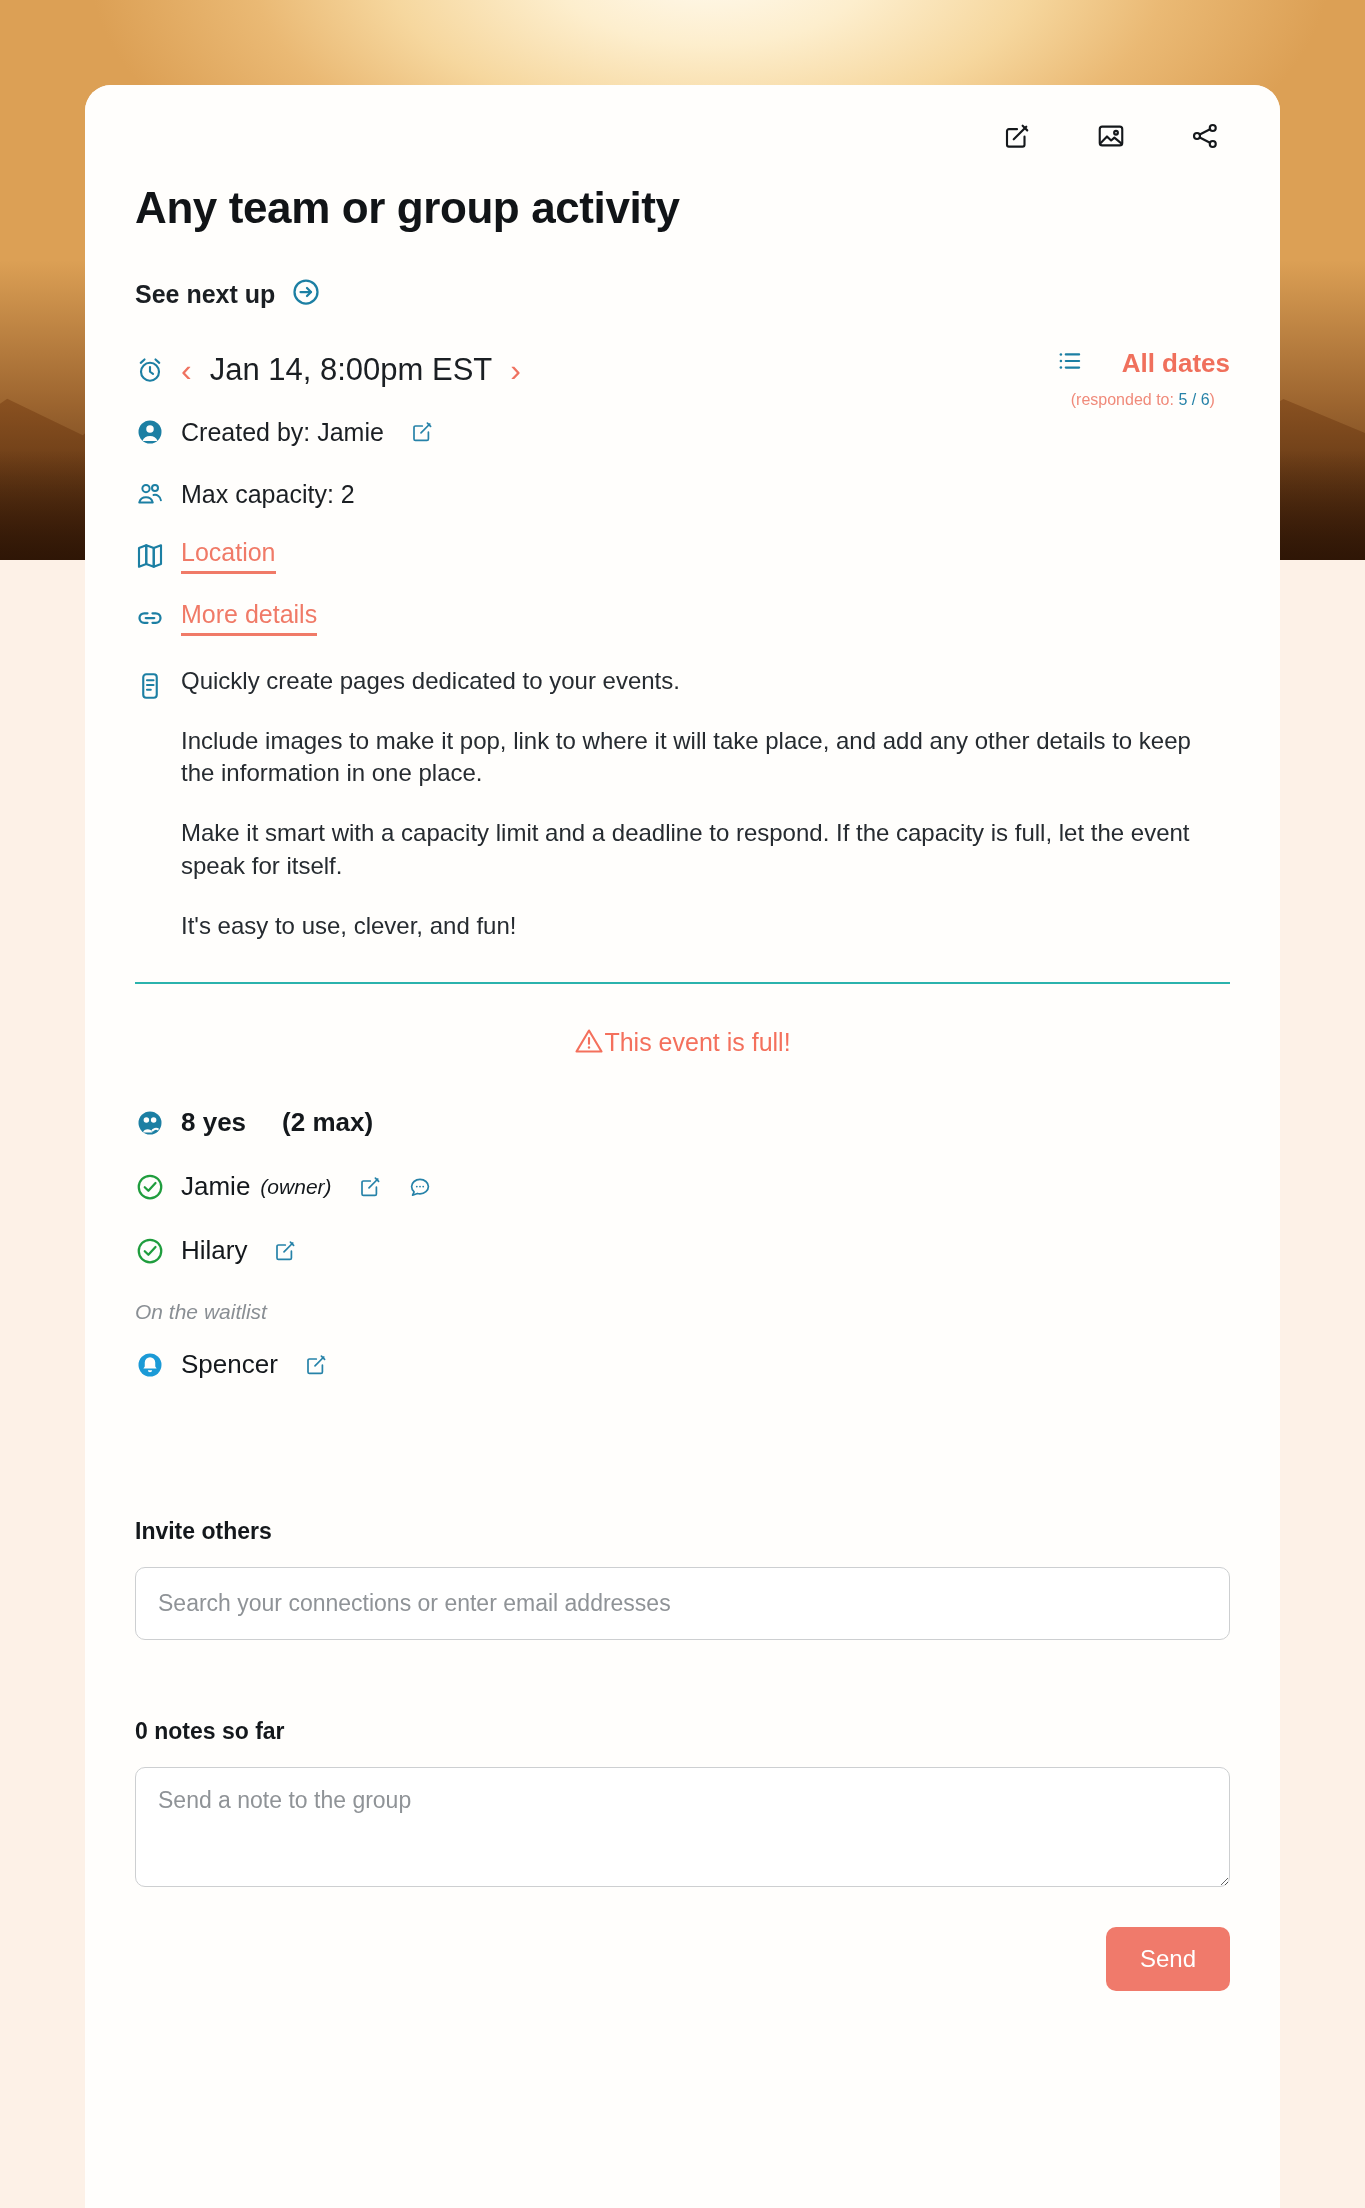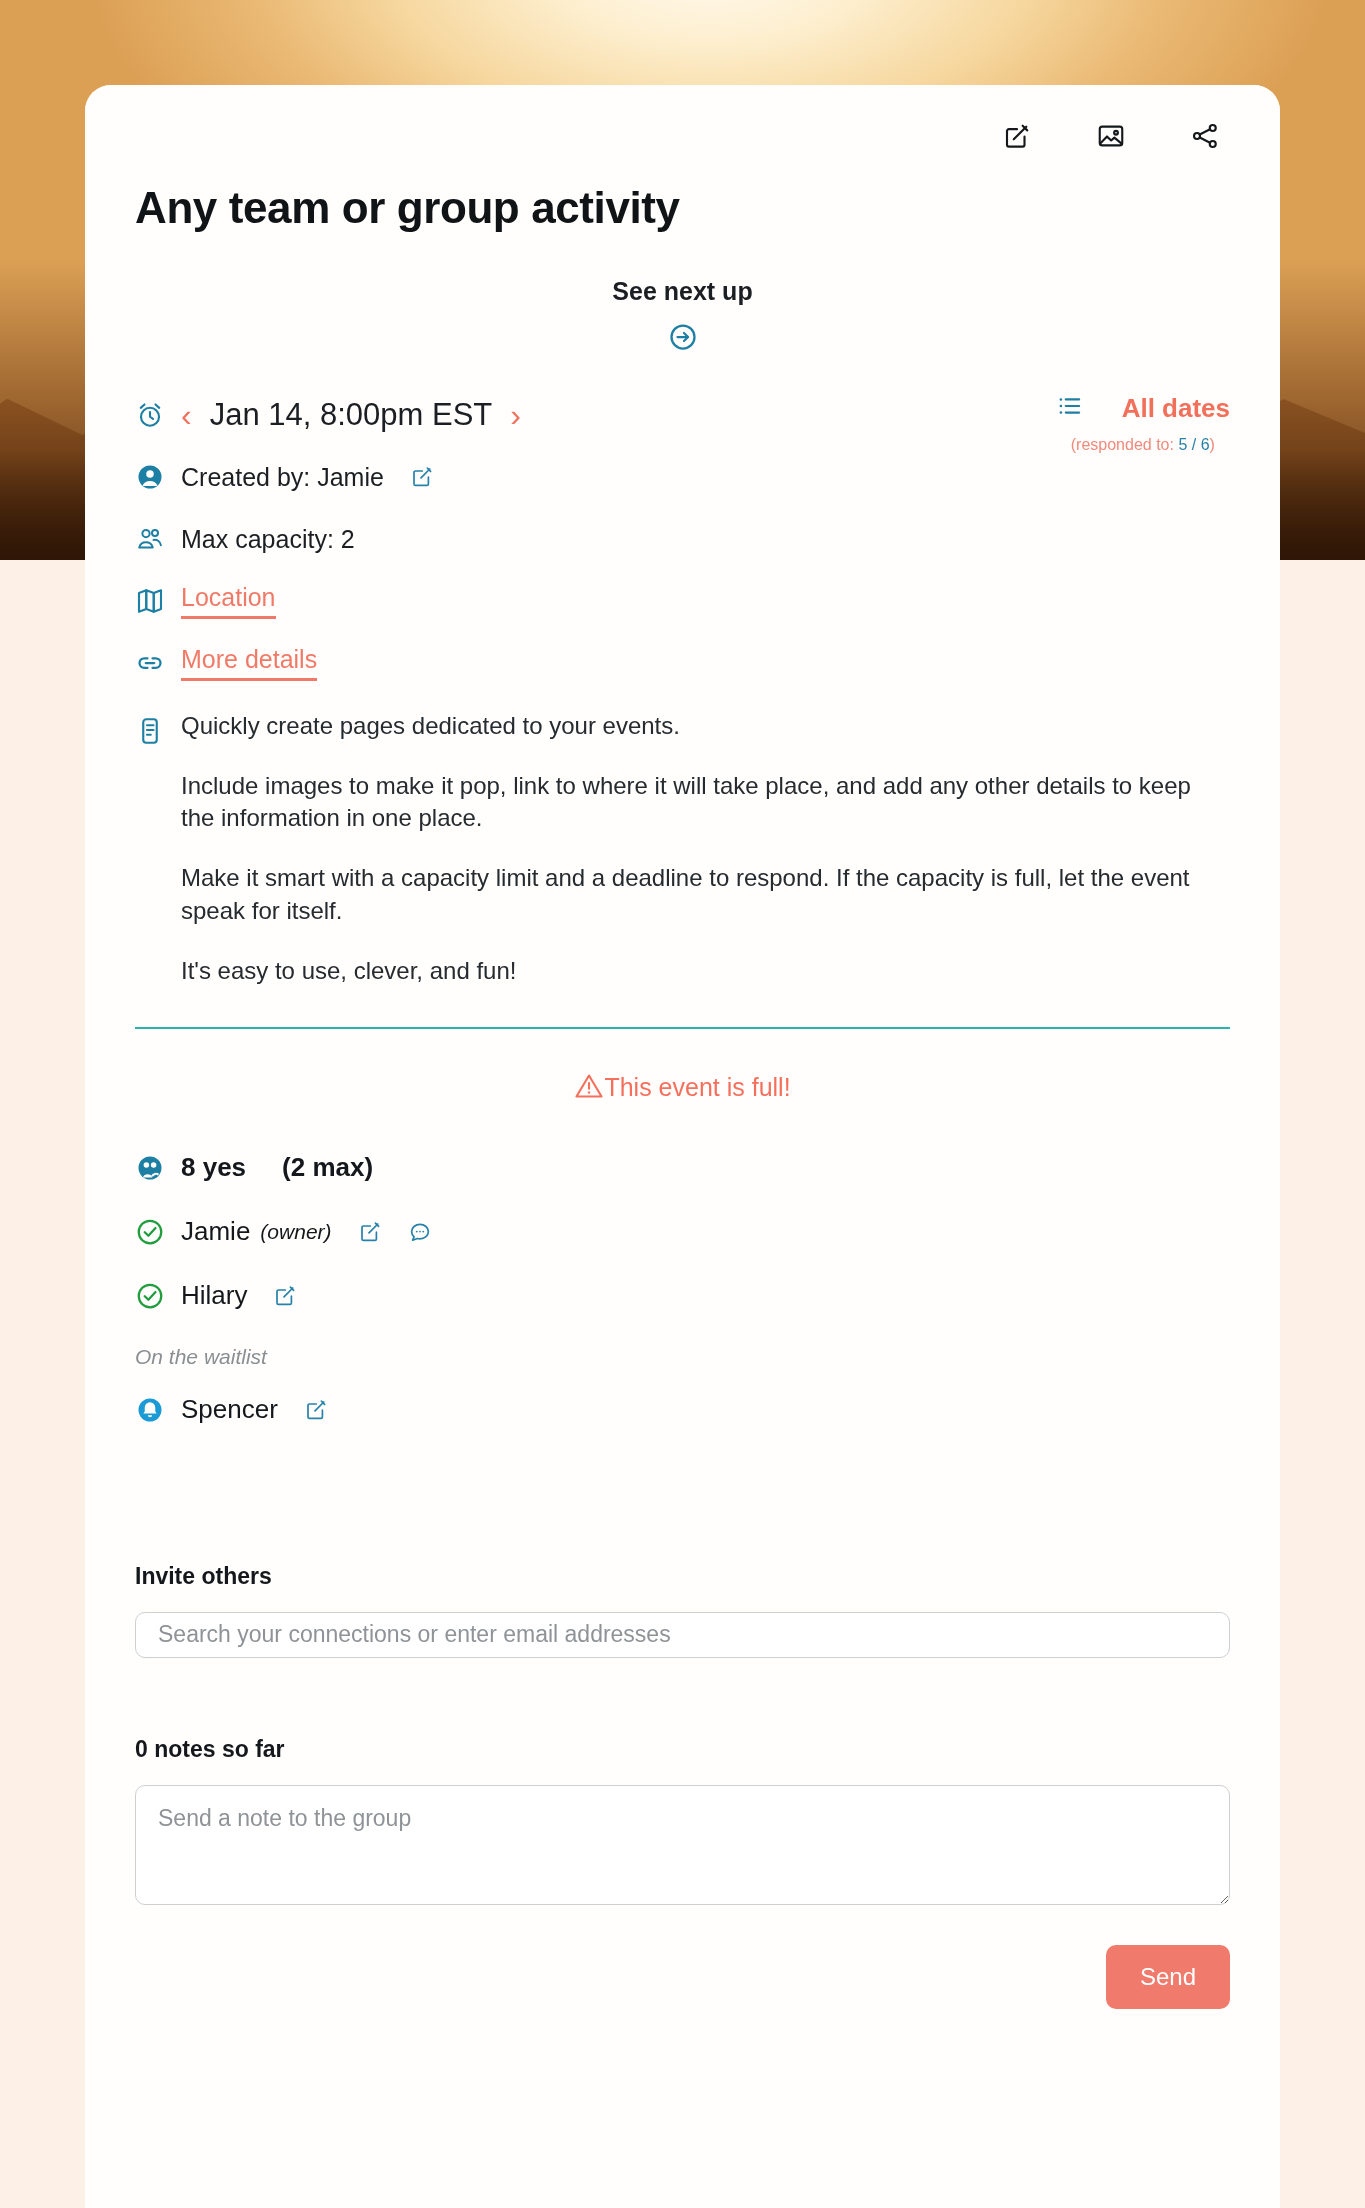--- a/index.html
+++ b/index.html
@@ -115,21 +115,20 @@
     color: #111417;
     letter-spacing: -.4px;
     margin-top: 28px;
   }
 
   .next-up {
     display: flex;
     align-items: center;
     gap: 16px;
     margin-top: 44px;
-    flex-direction: column;
   }
   .next-up .label { font-size: 25px; font-weight: 700; color: #1b1f23; }
 
   
   .meta { margin-top: 38px; position: relative; }
   .meta-row {
     display: flex;
     align-items: center;
     min-height: 42px;
     margin-bottom: 20px;
@@ -217,21 +216,21 @@
 
   
   .section-title {
     font-size: 23px;
     font-weight: 700;
     color: #14181c;
   }
   .invite-block { margin-top: 130px; }
   .text-input {
     width: 100%;
-    height: 46px;
+    height: 73px;
     margin-top: 22px;
     border: 1px solid #cdcfd1;
     border-radius: 10px;
     background: #fff;
     font-size: 23px;
     color: #1b1f23;
     font-family: "Liberation Sans", sans-serif;
     padding: 16px 22px;
   }
   .text-input::placeholder { color: #8f9397; }

